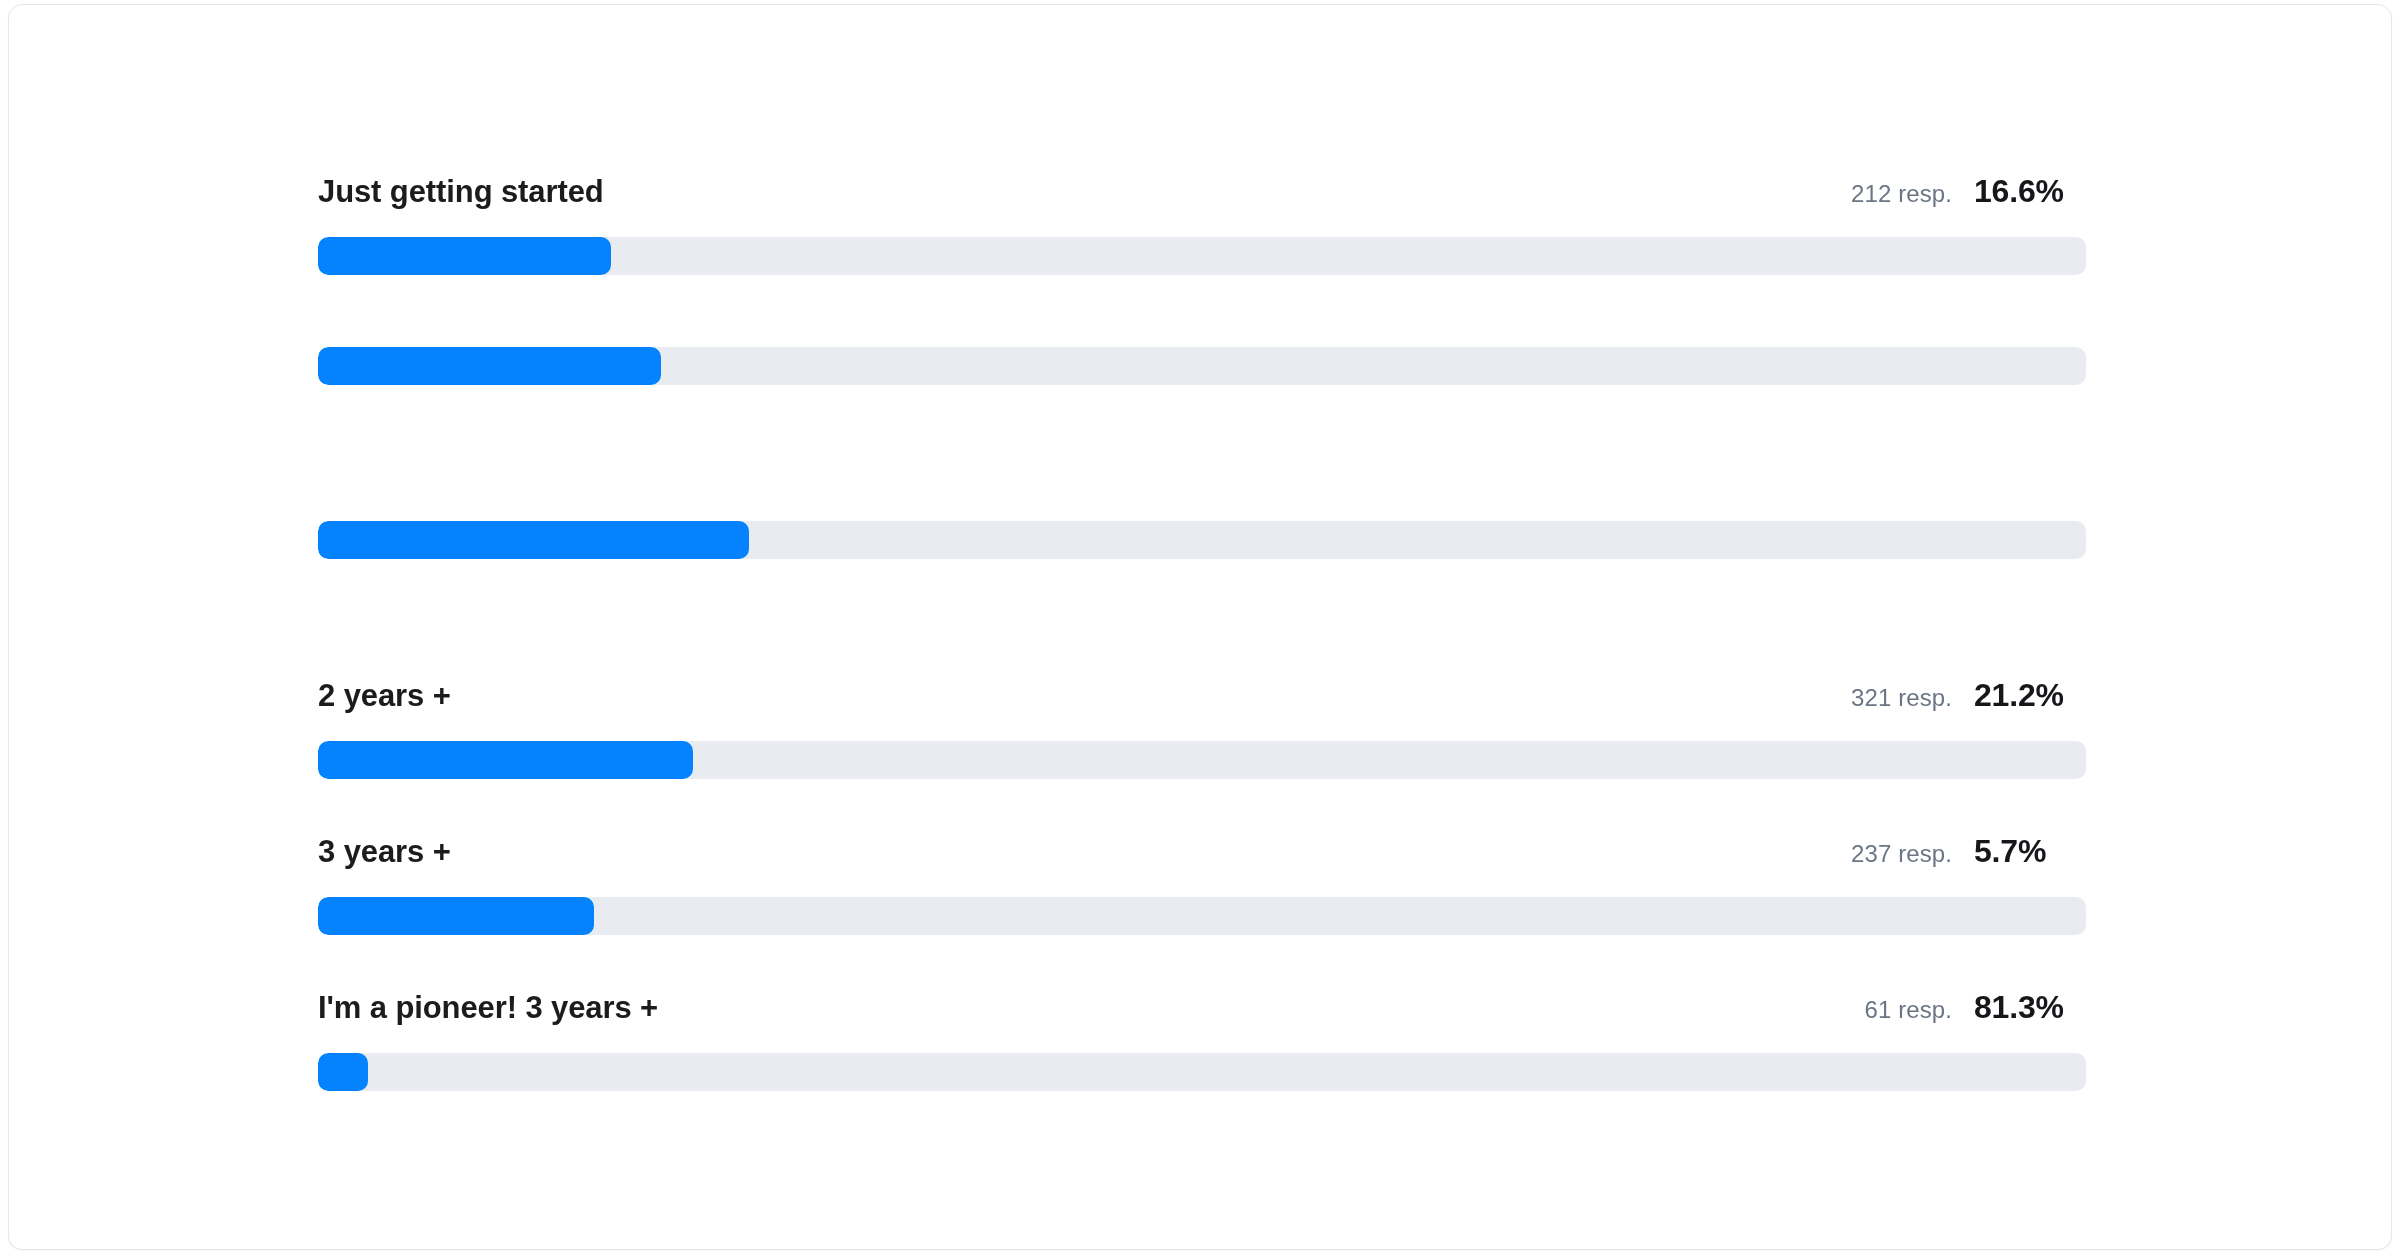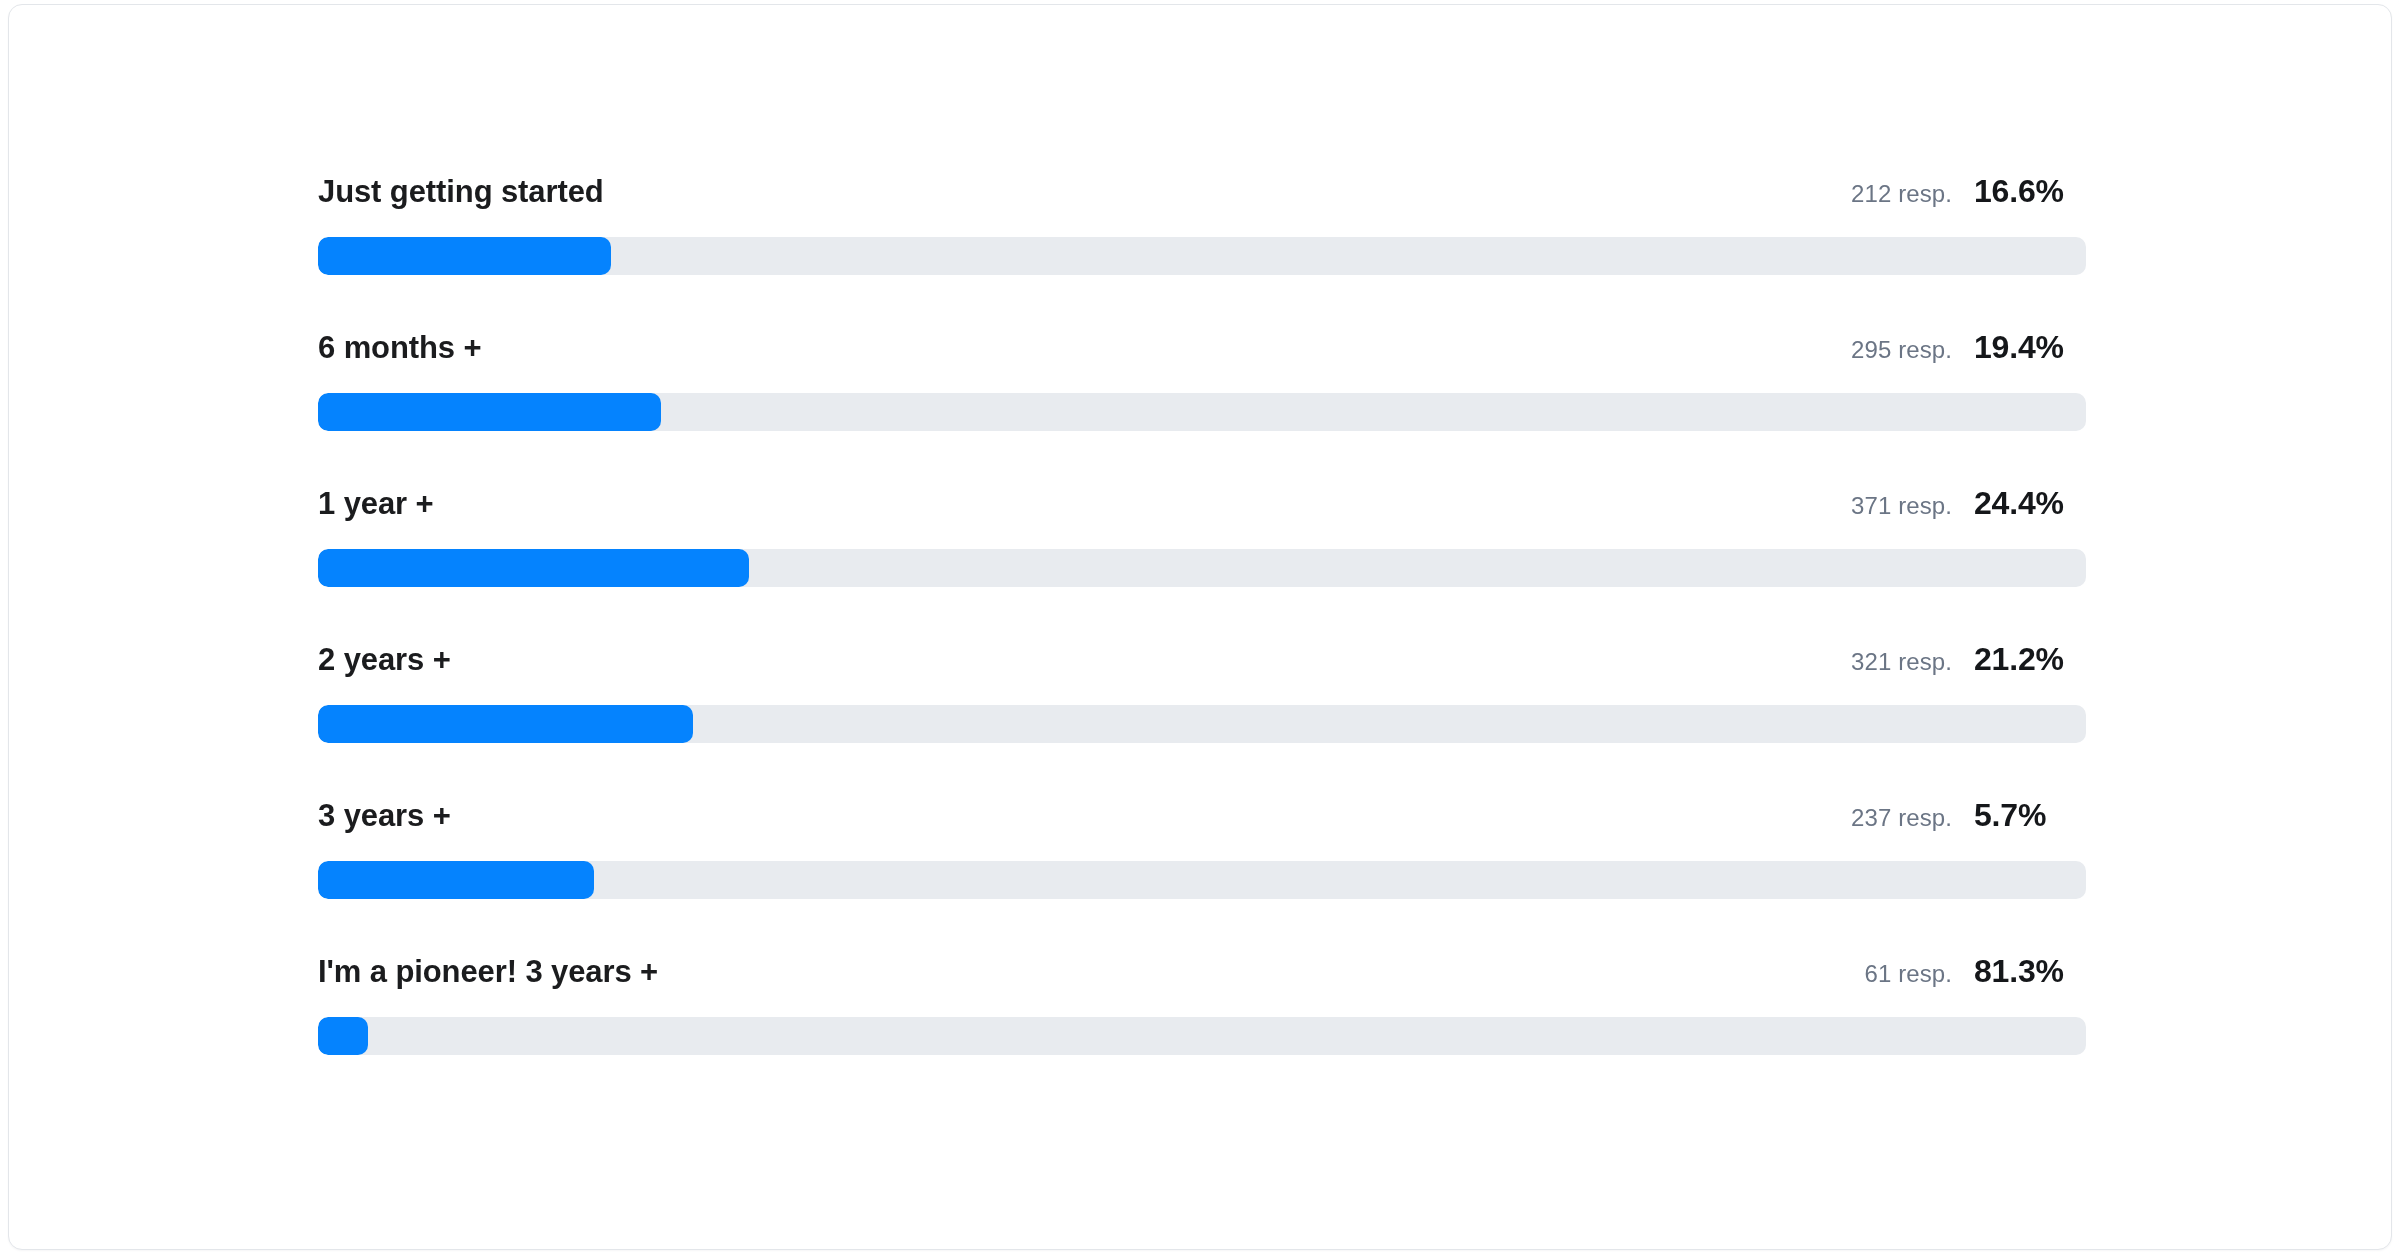--- a/index.html
+++ b/index.html
@@ -110,39 +110,25 @@
           <span class="row-stats">
             <span class="resp-count">212 resp.</span>
             <span class="pct-value">16.6%</span>
           </span>
         </div>
         <div class="bar-track" style="background: rgb(232, 235, 239);">
           <div class="bar-fill" style="width: 16.6%; background: rgb(5, 131, 254);"></div>
         </div>
       </div>
       <div class="result-row">
-        <div class="row-head">
-          <span class="option-label">6 months +</span>
-          <span class="row-stats">
-            <span class="resp-count">295 resp.</span>
-            <span class="pct-value">19.4%</span>
-          </span>
-        </div>
         <div class="bar-track" style="background: rgb(232, 235, 239);">
           <div class="bar-fill" style="width: 19.4%; background: rgb(5, 131, 254);"></div>
         </div>
       </div>
       <div class="result-row">
-        <div class="row-head">
-          <span class="option-label">1 year +</span>
-          <span class="row-stats">
-            <span class="resp-count">371 resp.</span>
-            <span class="pct-value">24.4%</span>
-          </span>
-        </div>
         <div class="bar-track" style="background: rgb(232, 235, 239);">
           <div class="bar-fill" style="width: 24.4%; background: rgb(5, 131, 254);"></div>
         </div>
       </div>
       <div class="result-row">
         <div class="row-head">
           <span class="option-label">2 years +</span>
           <span class="row-stats">
             <span class="resp-count">321 resp.</span>
             <span class="pct-value">21.2%</span>

